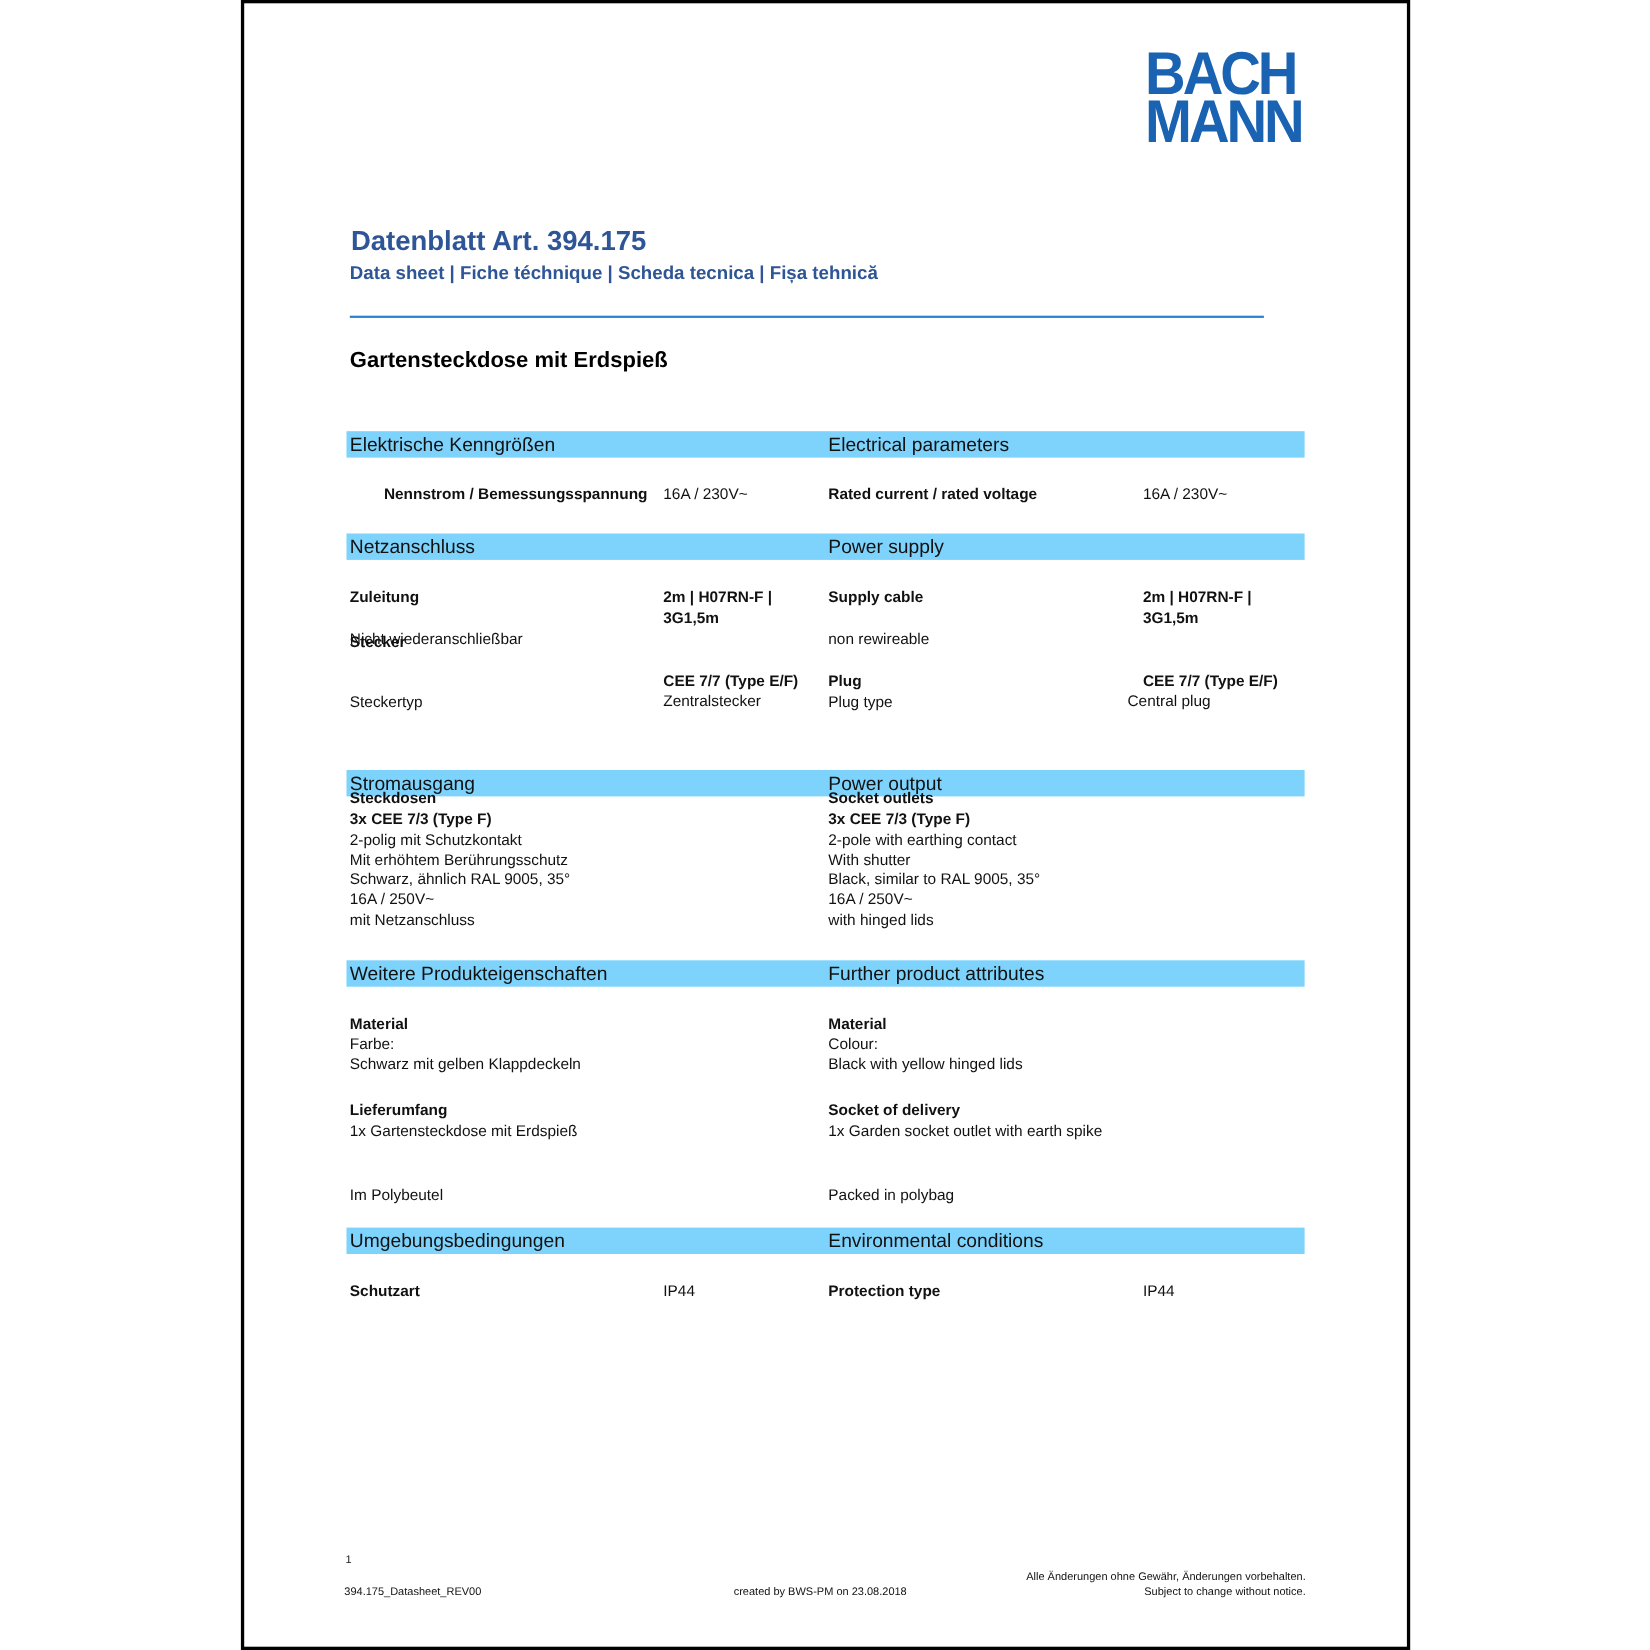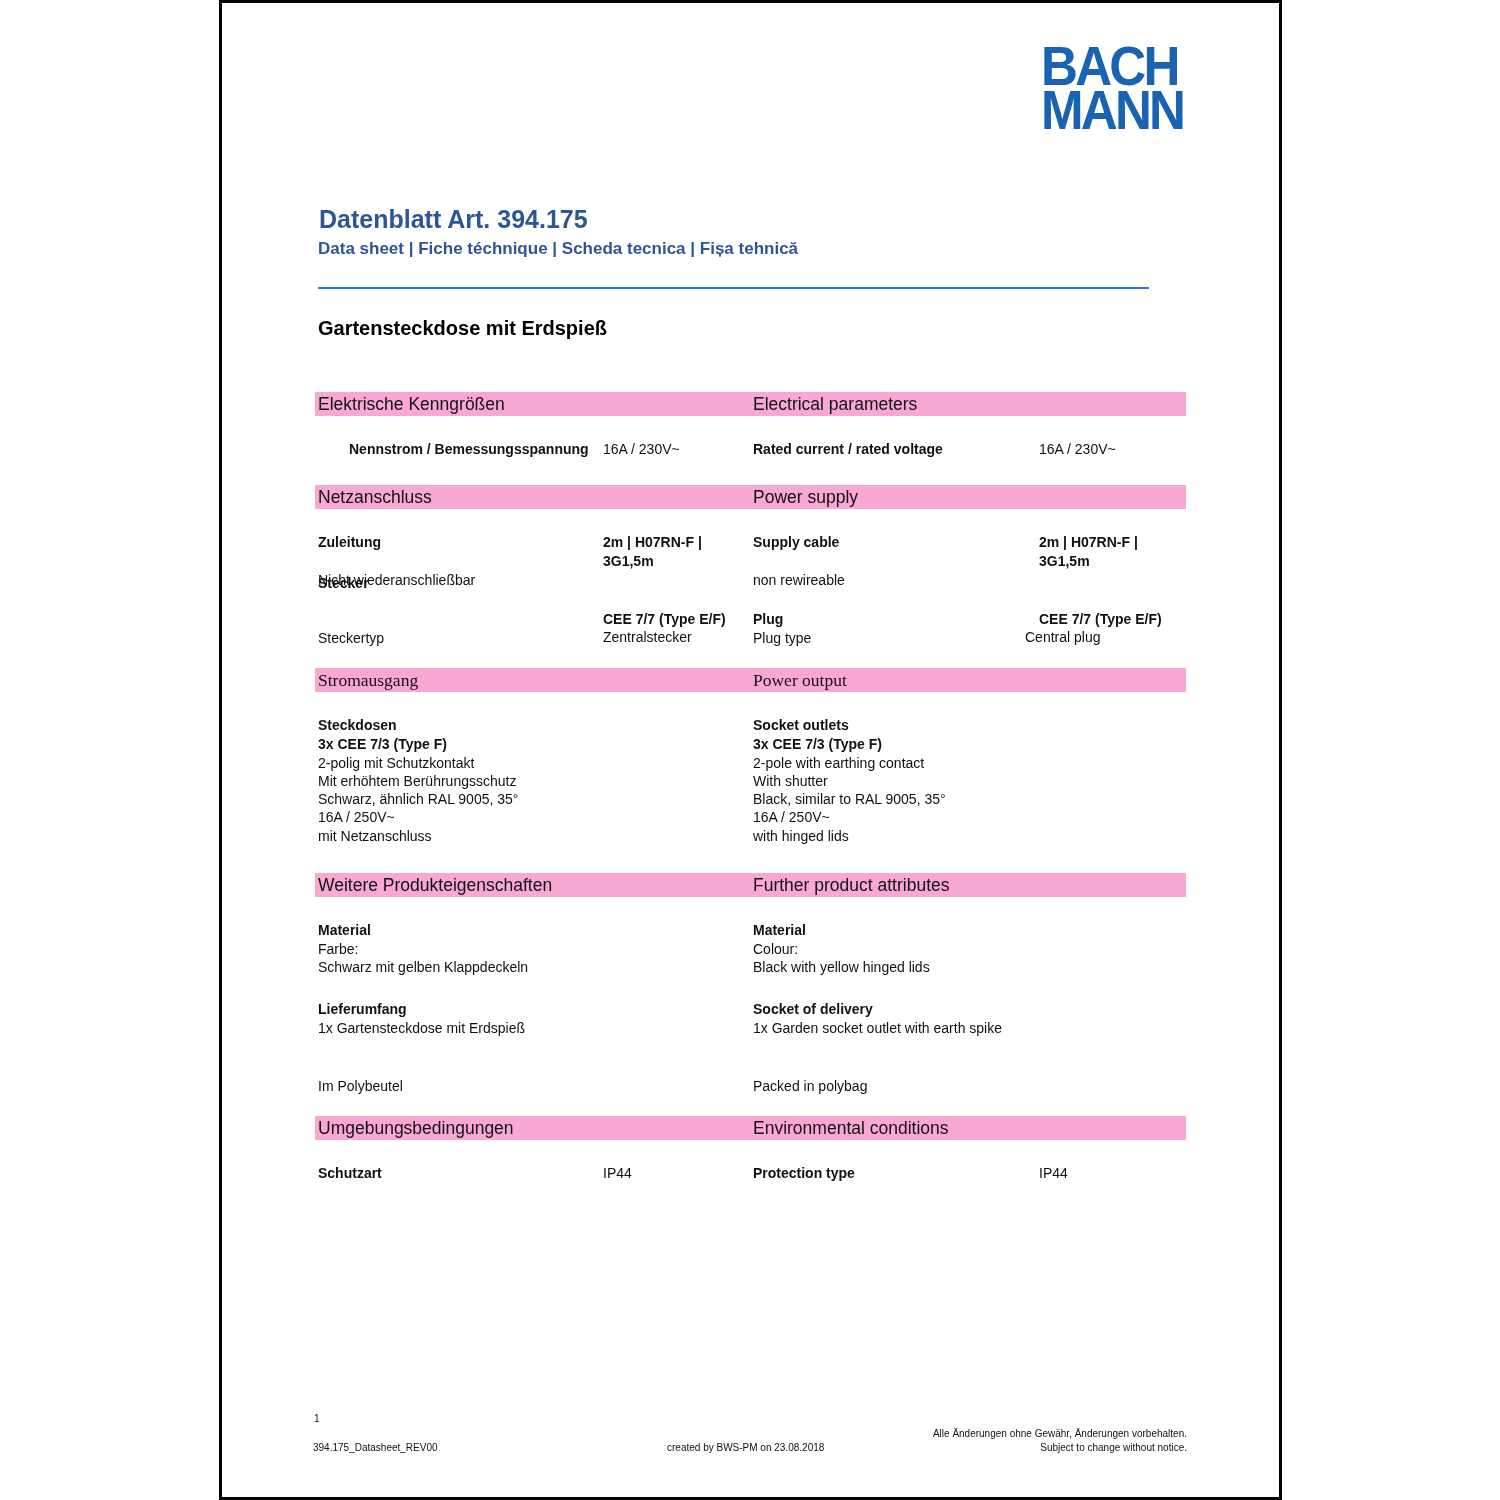--- a/index.html
+++ b/index.html
@@ -69,21 +69,21 @@
       left: 318px;
       top: 317px;
       font-size: 20px;
       font-weight: bold;
     }
     .section-bar {
       position: absolute;
       left: 315px;
       width: 871px;
       height: 24px;
-      background: #f9a8d4;
+      background: #7dd3fc;
     }
     .section-bar span {
       position: absolute;
       top: 2px;
       font-size: 17.5px;
       color: #111;
     }
     .txt {
       position: absolute;
       font-size: 14px;
@@ -139,21 +139,21 @@
 
 <div class="txt b" style="left:318px;top:574px;">Stecker</div>
 <div class="txt" style="left:318px;top:629px;">Steckertyp</div>
 <div class="txt b" style="left:603px;top:610px;">CEE 7/7 (Type E/F)</div>
 <div class="txt" style="left:603px;top:628px;">Zentralstecker</div>
 <div class="txt b" style="left:753px;top:610px;text-align:right;">Plug</div>
 <div class="txt" style="left:753px;top:629px;">Plug type</div>
 <div class="txt b" style="left:1039px;top:610px;">CEE 7/7 (Type E/F)</div>
 <div class="txt" style="left:1005px;top:628px;margin-left:20px;">Central plug</div>
 
-<div class="section-bar" style="top:668px;font-family:Liberation Serif, serif;">
+<div class="section-bar" style="top:700px;">
   <span style="left:3px;">Stromausgang</span>
   <span style="left:438px;">Power output</span>
 </div>
 <div class="txt b" style="left:318px;top:716px;">Steckdosen</div>
 <div class="txt b" style="left:318px;top:735px;">3x CEE 7/3 (Type F)</div>
 <div class="txt" style="left:318px;top:754px;">2-polig mit Schutzkontakt</div>
 <div class="txt" style="left:318px;top:772px;">Mit erhöhtem Berührungsschutz</div>
 <div class="txt" style="left:318px;top:790px;">Schwarz, ähnlich RAL 9005, 35°</div>
 <div class="txt" style="left:318px;top:808px;">16A / 250V~</div>
 <div class="txt" style="left:318px;top:827px;">mit Netzanschluss</div>

